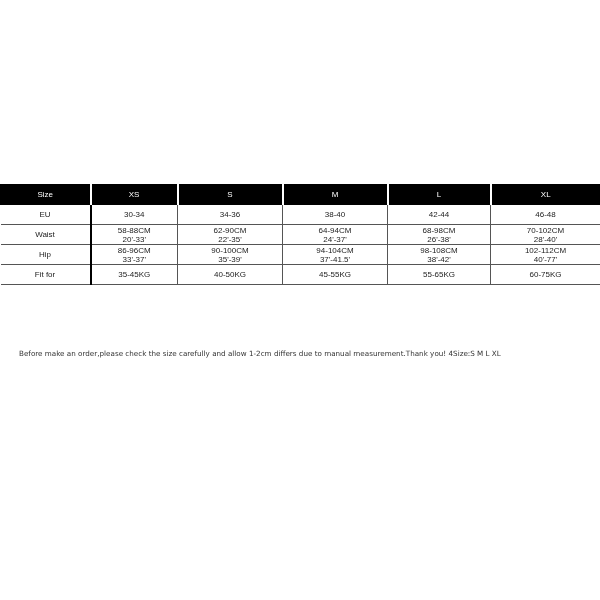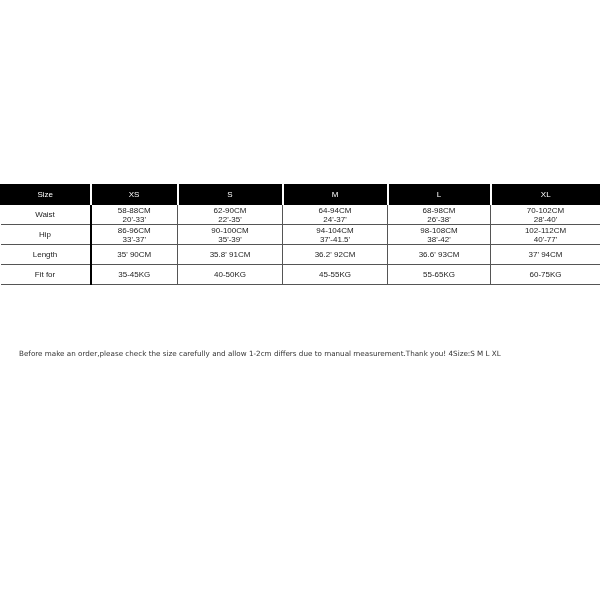--- a/index.html
+++ b/index.html
@@ -39,20 +39,38 @@
     <tr>
       <th>Size</th>
       <th>XS</th>
       <th>S</th>
       <th>M</th>
       <th>L</th>
       <th>XL</th>
     </tr>
   </thead>
   <tbody id="tbody">
+      <tr class="r1">
+        <td class="label">EU</td>
+        <td>
+          <span class="ln">30-34</span>
+        </td>
+        <td>
+          <span class="ln">34-36</span>
+        </td>
+        <td>
+          <span class="ln">38-40</span>
+        </td>
+        <td>
+          <span class="ln">42-44</span>
+        </td>
+        <td>
+          <span class="ln">46-48</span>
+        </td>
+      </tr>
       <tr class="r2">
         <td class="label">Waist</td>
         <td>
           <span class="ln">58-88CM</span>
           <span class="ln">20'-33'</span>
         </td>
         <td>
           <span class="ln">62-90CM</span>
           <span class="ln">22'-35'</span>
         </td>
@@ -86,38 +104,20 @@
         <td>
           <span class="ln">98-108CM</span>
           <span class="ln">38'-42'</span>
         </td>
         <td>
           <span class="ln">102-112CM</span>
           <span class="ln">40'-77'</span>
         </td>
       </tr>
       <tr class="r1">
-        <td class="label">Length</td>
-        <td>
-          <span class="ln">35' 90CM</span>
-        </td>
-        <td>
-          <span class="ln">35.8'  91CM</span>
-        </td>
-        <td>
-          <span class="ln">36.2' 92CM</span>
-        </td>
-        <td>
-          <span class="ln">36.6' 93CM</span>
-        </td>
-        <td>
-          <span class="ln">37' 94CM</span>
-        </td>
-      </tr>
-      <tr class="r1">
         <td class="label">Fit for</td>
         <td>
           <span class="ln">35-45KG</span>
         </td>
         <td>
           <span class="ln">40-50KG</span>
         </td>
         <td>
           <span class="ln">45-55KG</span>
         </td>

